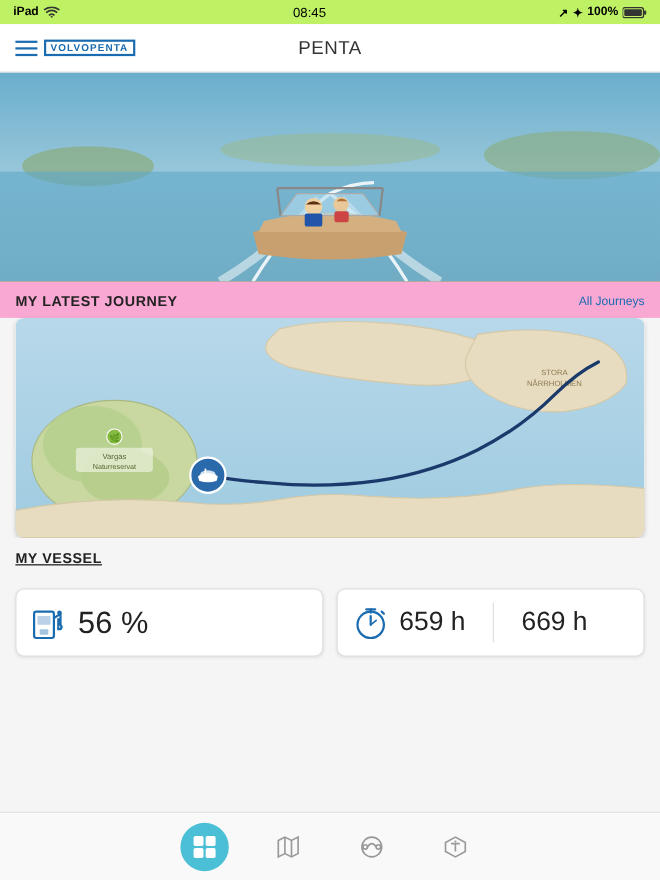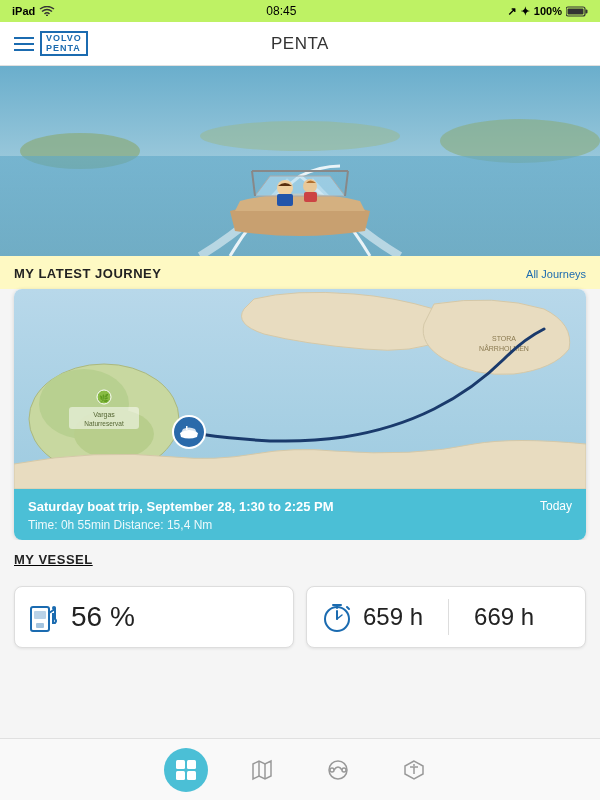--- a/index.html
+++ b/index.html
@@ -86,21 +86,21 @@
       position: relative;
       overflow: hidden;
     }
 
     
     .section-header {
       display: flex;
       justify-content: space-between;
       align-items: center;
       padding: 10px 14px 8px;
-      background: #fef9c3;
+      background: #f9a8d4;
     }
     .section-title {
       font-size: 13px;
       font-weight: 700;
       color: #222;
       letter-spacing: 0.5px;
       text-transform: uppercase;
     }
     .section-link {
       font-size: 11px;
@@ -224,21 +224,21 @@
       background: #4BBFD6;
     }
     .tab-icon {
       width: 24px;
       height: 24px;
     }
 
     
     .logo-box {
       display: flex;
-      flex-direction: column;
+      flex-direction: row;
       border: 2px solid #1B6BB0;
       padding: 1px 4px;
       line-height: 1.1;
     }
 
     .content-scroll {
       height: calc(800px - 22px - 44px - 62px);
       overflow: hidden;
     }
 
@@ -385,27 +385,20 @@
         <path d="M175 143 Q200 148 230 150 Q280 155 330 148 Q380 140 420 120 Q460 100 490 70 Q510 50 530 40" stroke="#1a3a6c" stroke-width="3" fill="none" stroke-linecap="round"></path>
 
         <circle cx="175" cy="143" r="16" fill="#2a6aaa" stroke="#fff" stroke-width="2"></circle>
 
         <path d="M166 144 Q175 138 184 144 L183 148 Q175 151 167 148 Z" fill="#fff"></path>
         <path d="M167 144 L183 144 L181 140 Q175 137 169 140 Z" fill="#fff" opacity="0.8"></path>
         <rect x="172" y="137" width="1.5" height="4" fill="#fff"></rect>
       </svg>
     </div>
 
-    <div class="journey-info">
-      <div class="journey-title-row">
-        <span class="journey-name">Saturday boat trip, September 28, 1:30 to 2:25 PM</span>
-        <span class="journey-date-badge">Today</span>
-      </div>
-      <div class="journey-stats">Time: 0h  55min   Distance:  15,4 Nm</div>
-    </div>
   </div>
 
   <div class="my-vessel-header">
     <span class="my-vessel-title">MY VESSEL</span>
   </div>
 
   <div class="vessel-section">
     <div class="vessel-cards">
 
       <div class="vessel-card">

